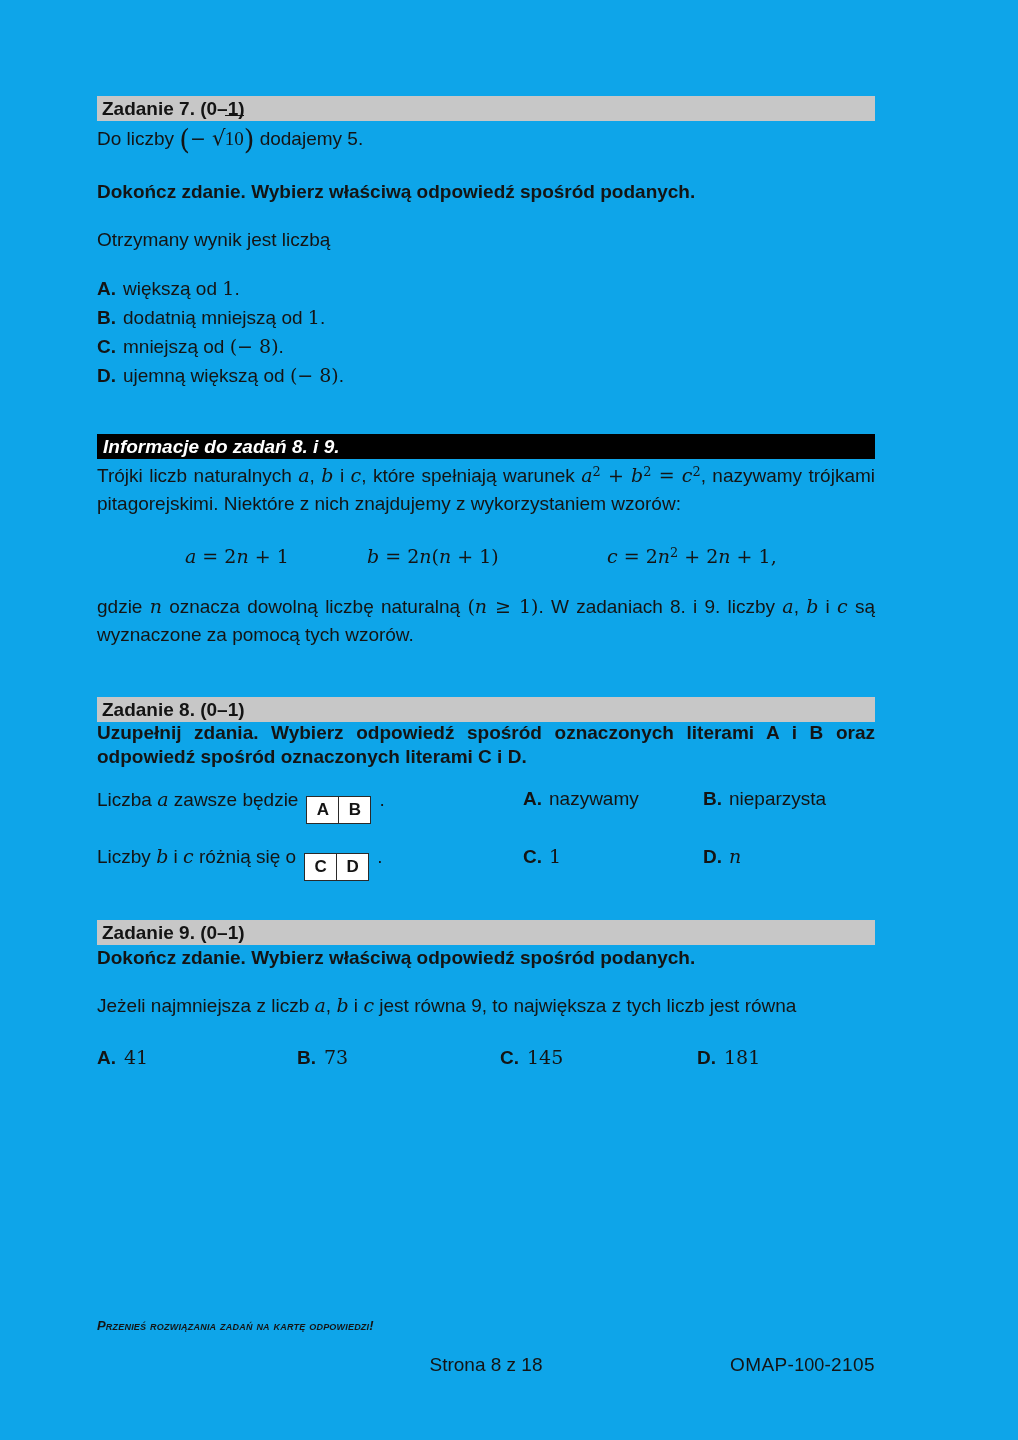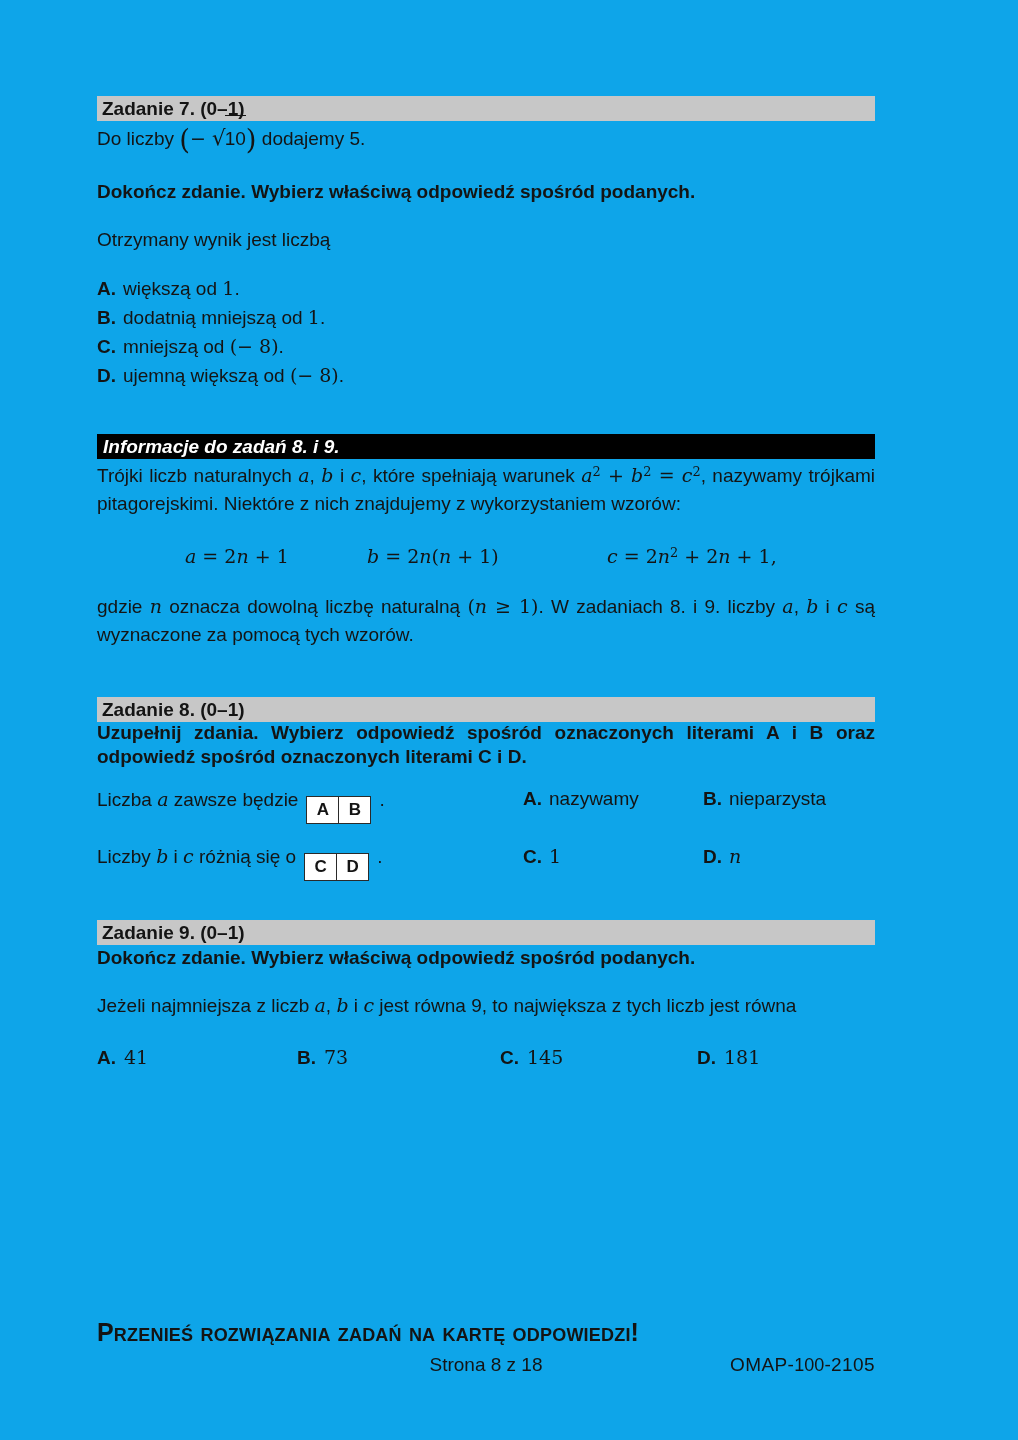--- a/index.html
+++ b/index.html
@@ -33,21 +33,21 @@
   .bold  { font-weight:bold; }
   .just  { text-align:justify; }
   .para  { line-height:28px; }
 
   
   .s-mi   { font-family:"DejaVu Serif", serif; font-style:italic; }
   .s-mn   { font-family:"DejaVu Serif", serif; }
   .s-sup  { font-family:"DejaVu Serif", serif; font-size:0.68em; vertical-align:0.5em; line-height:0; }
   .s-bigp { font-family:"DejaVu Serif", serif; font-size:1.45em; vertical-align:-0.14em; line-height:0; font-weight:300; }
   .s-rad  { font-family:"DejaVu Serif", serif; font-size:1.12em; line-height:0; }
-  .s-vinc { font-family:Liberation Sans, sans-serif; border-top:1.6px solid #141414; margin-left:-1px; padding-top:12px;margin-top:44px; }
+  .s-vinc { font-family:Liberation Serif, serif; border-top:1.6px solid #141414; margin-left:-1px; padding-top:12px;margin-top:44px; }
 
   .math-line { line-height:40px; }
 
   .opts .opt { line-height:28px; }
   .olabel { margin-right:7px; }
 
   .formulas { height:36px; }
   .formula { position:absolute; top:0; line-height:36px; }
 
   .t8-row { height:34px; line-height:34px; }
@@ -65,23 +65,23 @@
   }
   .c2 { border-left:1.5px solid #2a2a2a; }
   .ans { position:absolute; top:0; }
   .ans b { margin-right:7px; }
 
   .opt9-row { height:28px; line-height:28px; }
   .opt9 { position:absolute; top:0; }
   .opt9 b { margin-right:8px; }
 
   .footer-instr {
-    font-weight:bold; 
+    font-weight:bold; font-style:italic;
     font-variant:small-caps;
-    font-size:25px;
+    font-size:13px;
     letter-spacing:0.2px;
   }
   .footer-line { height:26px; }
   .page-num { position:absolute; left:0; right:0; text-align:center; line-height:26px; }
   .doc-code { position:absolute; right:0; top:0; line-height:26px; }
   .code-sm { font-size:19px; letter-spacing:0.4px; }
   .code-lg { font-size:18px; }
 </style>
 </head>
 <body>

